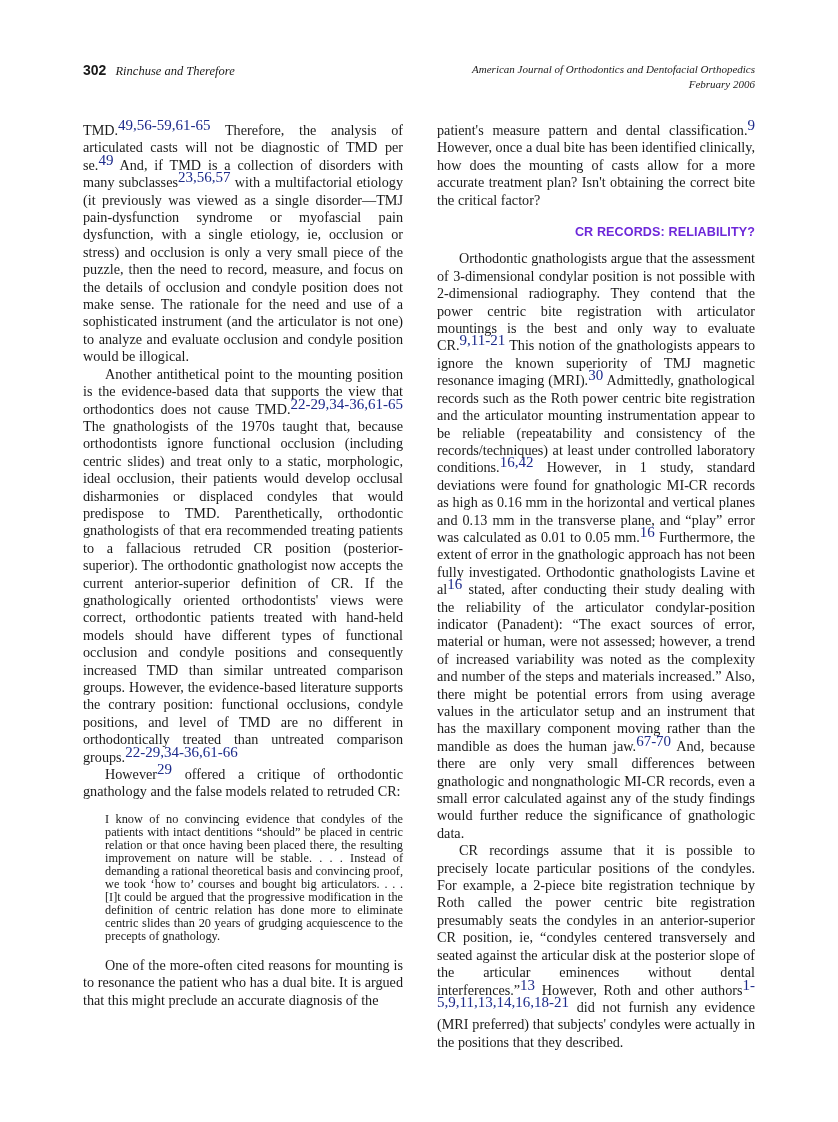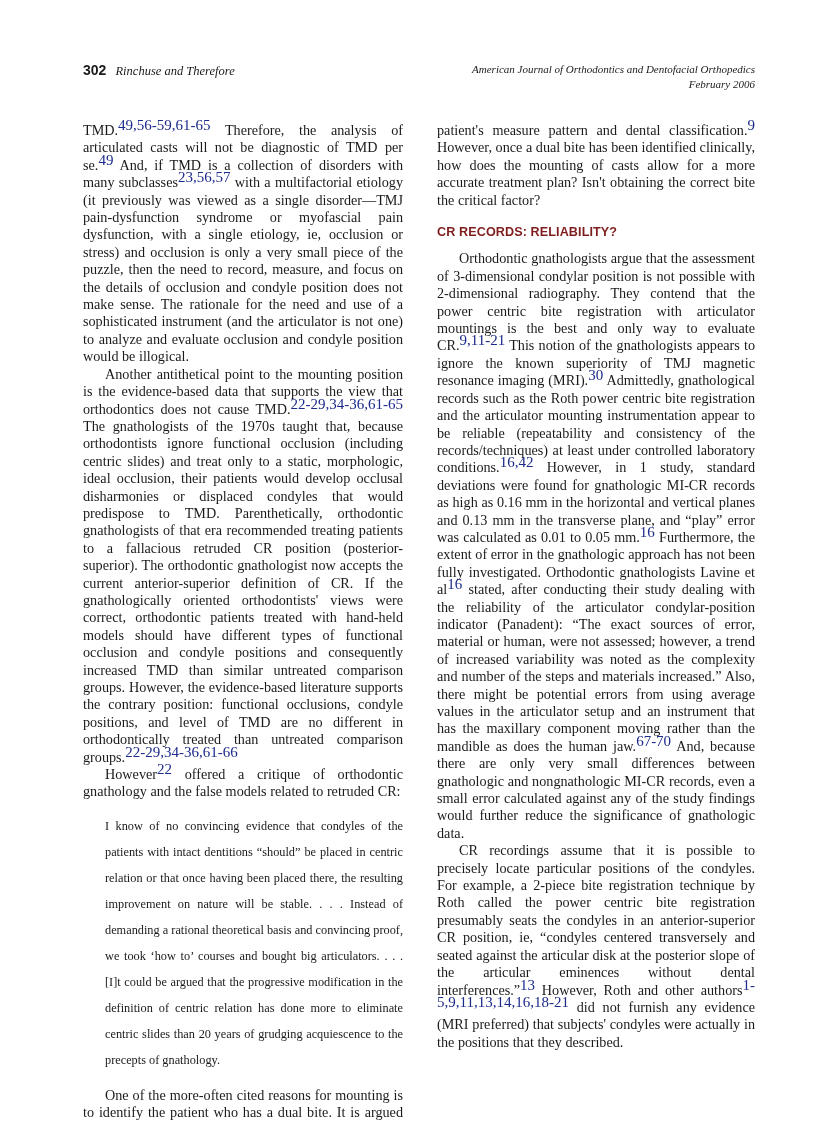--- a/index.html
+++ b/index.html
@@ -9,23 +9,23 @@
   .hdr-left { position: absolute; left: 0; top: 0; font-size: 12.5px; }
   .page-no { font-family: "Liberation Sans", sans-serif; font-weight: bold; font-size: 14px; margin-right: 6px; }
   .authors { font-style: italic; }
   .hdr-right { position: absolute; right: 0; top: 0; text-align: right; font-style: italic; font-size: 11px; line-height: 15px; }
   .col { position: absolute; top: 122px; font-size: 14.2px; line-height: 17.4px; text-align: justify; }
   .col-left { left: 83px; width: 320px; }
   .col-right { left: 437px; width: 318px; }
   .col p { margin: 0; }
   .indent { text-indent: 22px; }
   sup { font-size: 15px; color: #1c2a8a; line-height: 0; vertical-align: 5px; }
-  .quote { margin: 12px 0 14px 22px !important; font-size: 12.3px; line-height: 26px; }
+  .quote { margin: 12px 0 14px 22px !important; font-size: 12.3px; line-height: 13px; }
   .section-title { font-family: "Liberation Sans", sans-serif; font-weight: bold; font-size: 12.6px;
-                   margin: 15px 0 9px 0 !important; text-align: left; letter-spacing: 0.1px; color: #7f1d1d; }
+                   margin: 15px 0 9px 0 !important; text-align: right; letter-spacing: 0.1px; color: #6d28d9; }
   .after-quote { margin-top: 0 !important; }
 </style>
 </head>
 <body>
 
 <div class="header">
   <div class="hdr-left">
     <span class="page-no">302</span>
     <span class="authors">Rinchuse and Therefore</span>
   </div>
@@ -33,25 +33,25 @@
     <div>American Journal of Orthodontics and Dentofacial Orthopedics</div>
     <div>February 2006</div>
   </div>
 </div>
 
 <div class="col col-left">
   <p><span>TMD.</span><sup>49,56-59,61-65</sup><span> Therefore, the analysis of articulated casts will not be diagnostic of TMD per se.</span><sup>49</sup><span> And, if TMD is a collection of disorders with many subclasses</span><sup>23,56,57</sup><span> with a multifactorial etiology (it previously was viewed as a single disorder—TMJ pain-dysfunction syndrome or myofascial pain dysfunction, with a single etiology, ie, occlusion or stress) and occlusion is only a very small piece of the puzzle, then the need to record, measure, and focus on the details of occlusion and condyle position does not make sense. The rationale for the need and use of a sophisticated instrument (and the articulator is not one) to analyze and evaluate occlusion and condyle position would be illogical.</span></p>
 
   <p class="indent"><span>Another antithetical point to the mounting position is the evidence-based data that supports the view that orthodontics does not cause TMD.</span><sup>22-29,34-36,61-65</sup><span> The gnathologists of the 1970s taught that, because orthodontists ignore functional occlusion (including centric slides) and treat only to a static, morphologic, ideal occlusion, their patients would develop occlusal disharmonies or displaced condyles that would predispose to TMD. Parenthetically, orthodontic gnathologists of that era recommended treating patients to a fallacious retruded CR position (posterior-superior). The orthodontic gnathologist now accepts the current anterior-superior definition of CR. If the gnathologically oriented orthodontists' views were correct, orthodontic patients treated with hand-held models should have different types of functional occlusion and condyle positions and consequently increased TMD than similar untreated comparison groups. However, the evidence-based literature supports the contrary position: functional occlusions, condyle positions, and level of TMD are no different in orthodontically treated than untreated comparison groups.</span><sup>22-29,34-36,61-66</sup></p>
 
-  <p class="indent"><span>However</span><sup>22</sup><span> offered a critique of orthodontic gnathology and the false models related to retruded CR:</span></p>
+  <p class="indent"><span>However</span><sup>29</sup><span> offered a critique of orthodontic gnathology and the false models related to retruded CR:</span></p>
 
   <p class="quote">I know of no convincing evidence that condyles of the patients with intact dentitions “should” be placed in centric relation or that once having been placed there, the resulting improvement on nature will be stable. . . . Instead of demanding a rational theoretical basis and convincing proof, we took ‘how to’ courses and bought big articulators. . . . [I]t could be argued that the progressive modification in the definition of centric relation has done more to eliminate centric slides than 20 years of grudging acquiescence to the precepts of gnathology.</p>
 
-  <p class="indent after-quote">One of the more-often cited reasons for mounting is to identify the patient who has a dual bite. It is argued that this might preclude an accurate diagnosis of the</p>
+  <p class="indent after-quote">One of the more-often cited reasons for mounting is to resonance the patient who has a dual bite. It is argued that this might preclude an accurate diagnosis of the</p>
 </div>
 
 <div class="col col-right">
   <p><span>patient's measure pattern and dental classification.</span><sup>9</sup><span> However, once a dual bite has been identified clinically, how does the mounting of casts allow for a more accurate treatment plan? Isn't obtaining the correct bite the critical factor?</span></p>
 
   <p class="section-title">CR RECORDS: RELIABILITY?</p>
 
   <p class="indent"><span>Orthodontic gnathologists argue that the assessment of 3-dimensional condylar position is not possible with 2-dimensional radiography. They contend that the power centric bite registration with articulator mountings is the best and only way to evaluate CR.</span><sup>9,11-21</sup><span> This notion of the gnathologists appears to ignore the known superiority of TMJ magnetic resonance imaging (MRI).</span><sup>30</sup><span> Admittedly, gnathological records such as the Roth power centric bite registration and the articulator mounting instrumentation appear to be reliable (repeatability and consistency of the records/techniques) at least under controlled laboratory conditions.</span><sup>16,42</sup><span> However, in 1 study, standard deviations were found for gnathologic MI-CR records as high as 0.16 mm in the horizontal and vertical planes and 0.13 mm in the transverse plane, and “play” error was calculated as 0.01 to 0.05 mm.</span><sup>16</sup><span> Furthermore, the extent of error in the gnathologic approach has not been fully investigated. Orthodontic gnathologists Lavine et al</span><sup>16</sup><span> stated, after conducting their study dealing with the reliability of the articulator condylar-position indicator (Panadent): “The exact sources of error, material or human, were not assessed; however, a trend of increased variability was noted as the complexity and number of the steps and materials increased.” Also, there might be potential errors from using average values in the articulator setup and an instrument that has the maxillary component moving rather than the mandible as does the human jaw.</span><sup>67-70</sup><span> And, because there are only very small differences between gnathologic and nongnathologic MI-CR records, even a small error calculated against any of the study findings would further reduce the significance of gnathologic data.</span></p>
 
 

